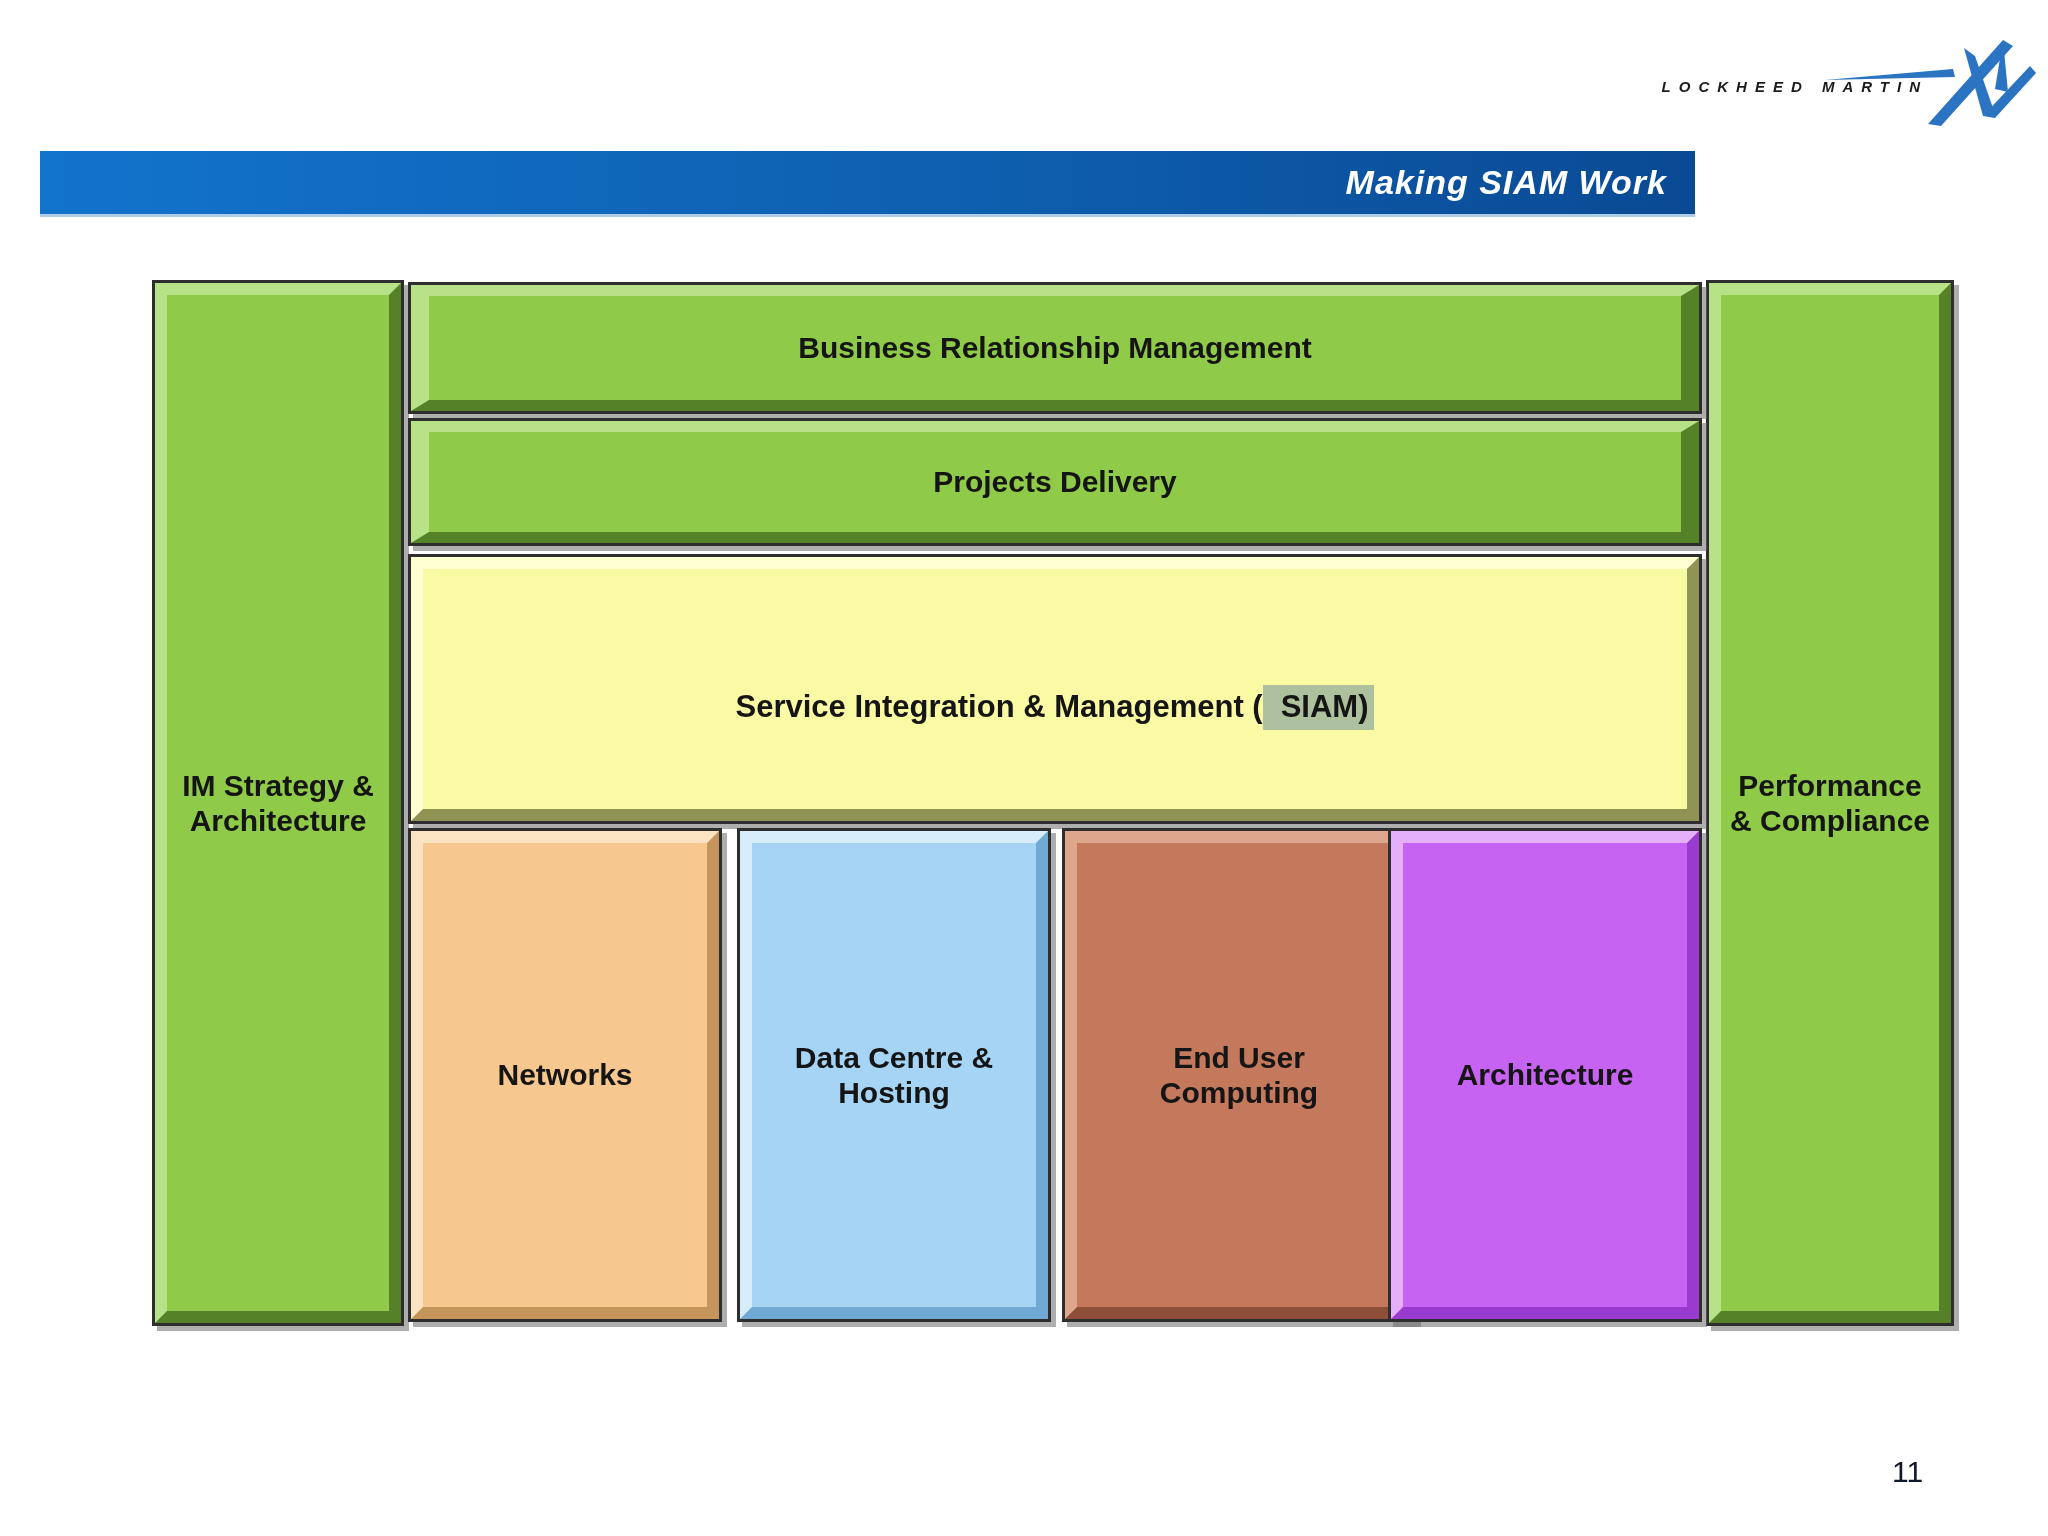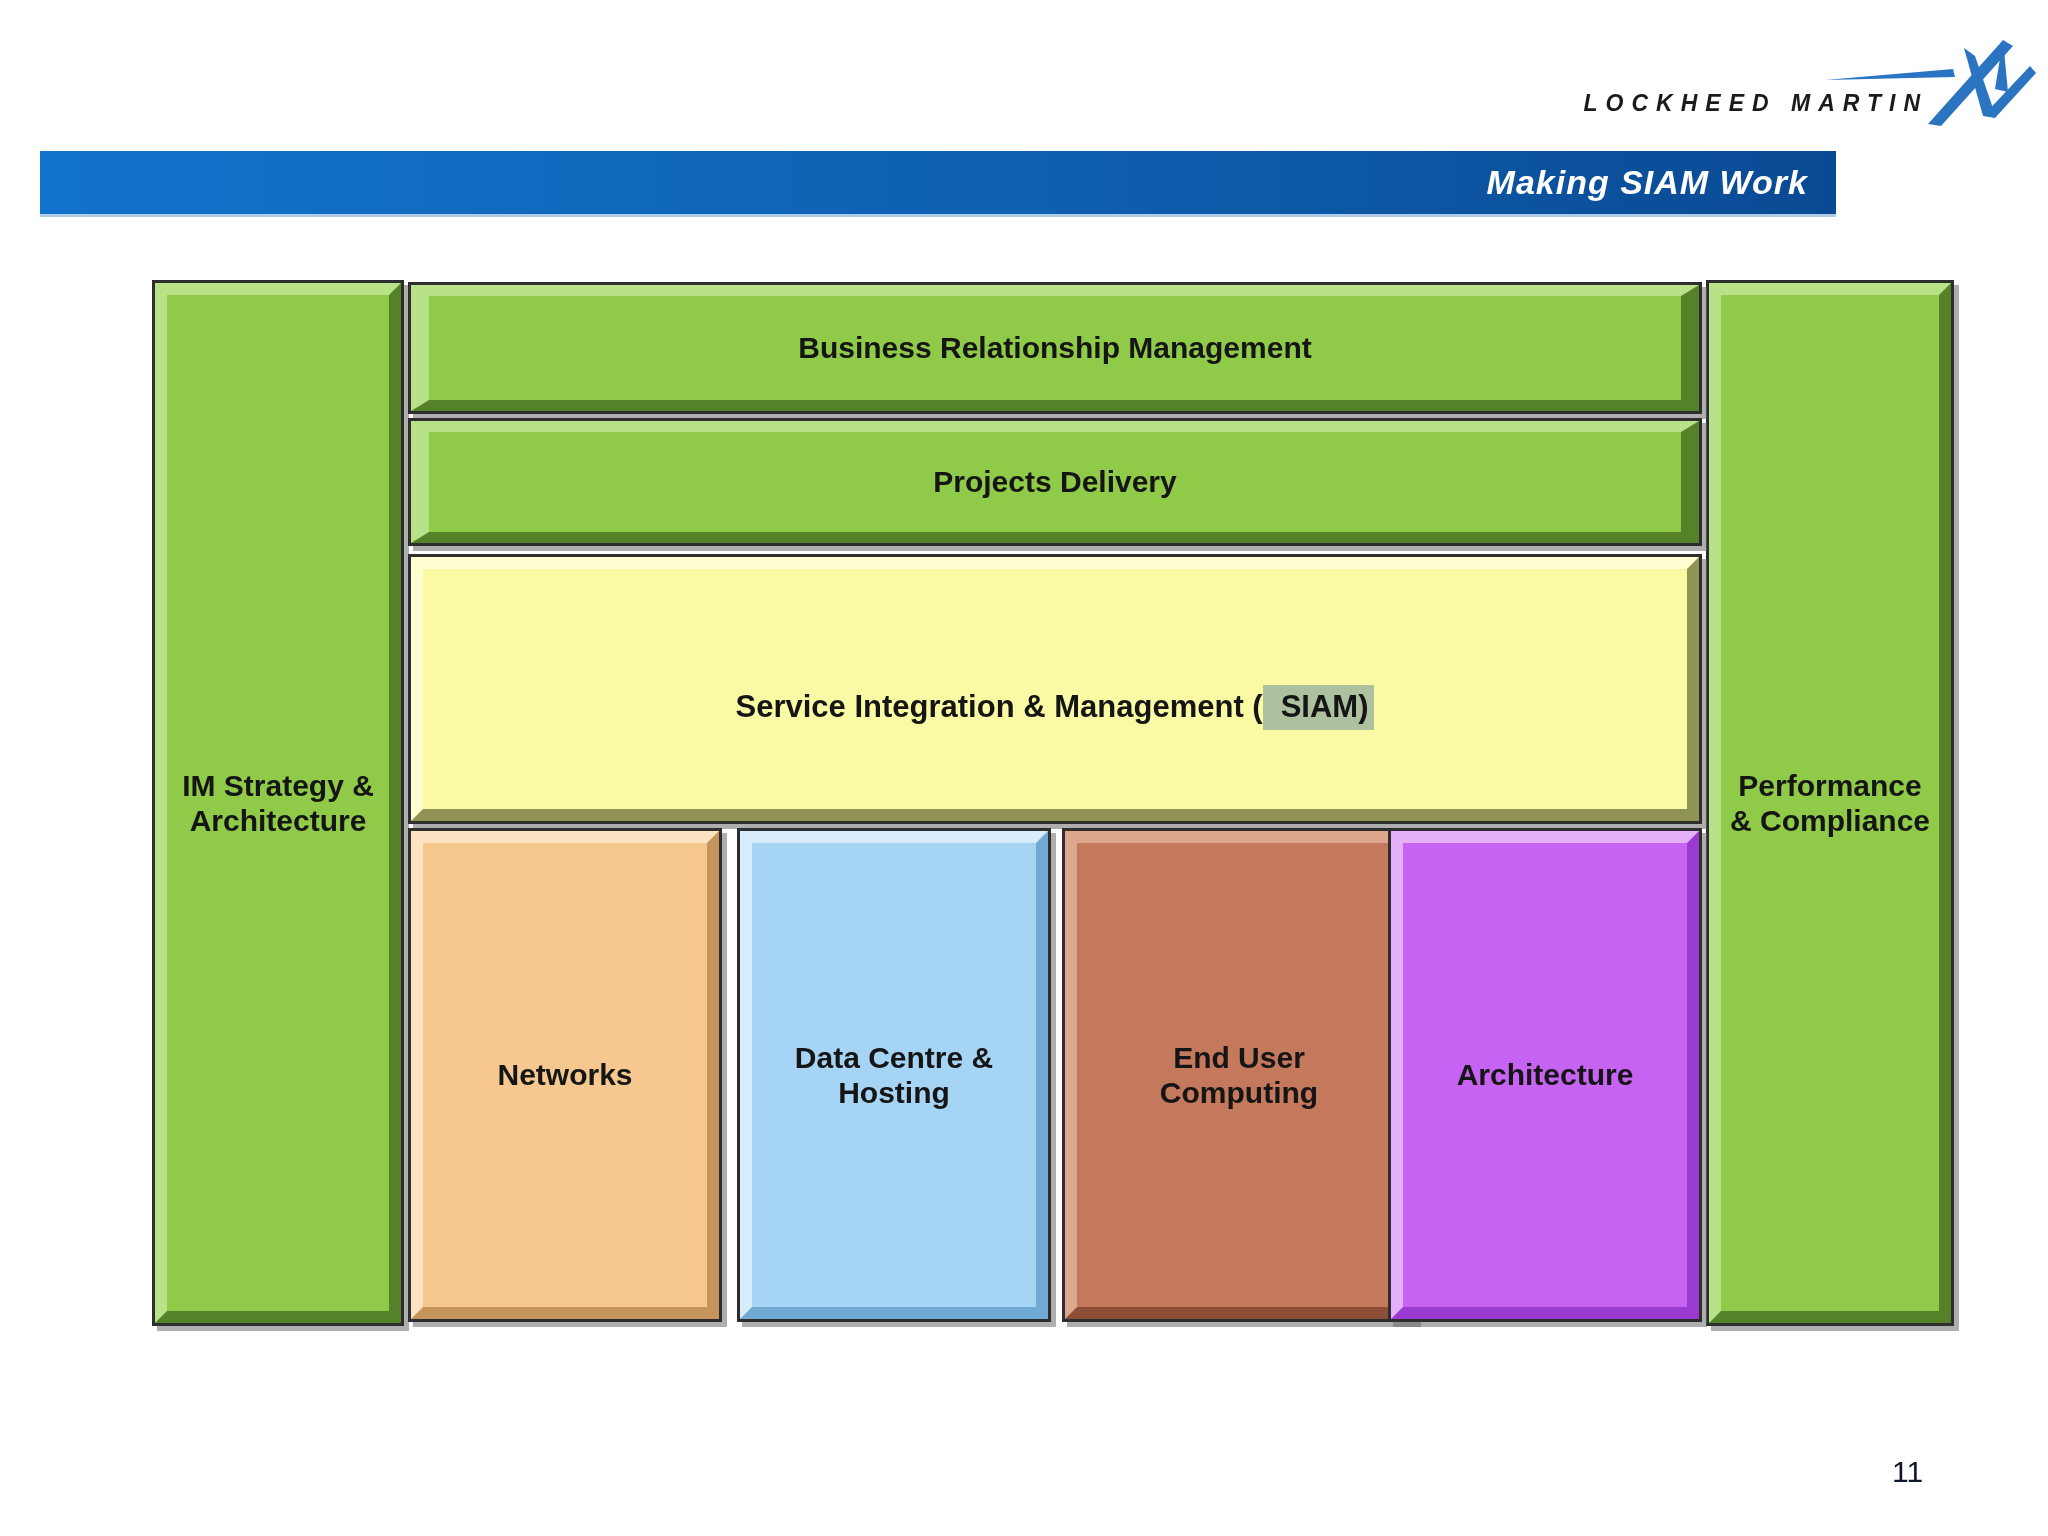--- a/index.html
+++ b/index.html
@@ -6,34 +6,34 @@
   .slide{
     position:relative;
     width:2048px;height:1536px;
     background:#ffffff;
     font-family:"Liberation Sans", sans-serif;
     overflow:hidden;
   }
 
   
   .logo{
-    position:absolute; top:90px; right:120px;
+    position:absolute; top:78px; right:120px;
     color:#1b1b1b;
-    font-size:23px; font-weight:bold; font-style:italic;
+    font-size:15px; font-weight:bold; font-style:italic;
     letter-spacing:8px; white-space:nowrap;
   }
   .logo-star{
     position:absolute; top:36px; right:8px;
     width:215px; height:92px;
   }
 
   
   .banner{
     position:absolute; left:40px; top:151px;
-    width:1796px; height:63px;
+    width:1655px; height:63px;
     background:linear-gradient(90deg, var(--left,#1273cc) 0%, #0e60b0 55%, var(--right,#0a4a94) 100%);
     border-bottom:3px solid #aecbe8;
     display:flex; align-items:center; justify-content:flex-end;
   }
   .banner-title{
     color:#ffffff; font-size:34px; font-weight:bold; font-style:italic;
     padding-right:28px; letter-spacing:1px;
   }
 
   

